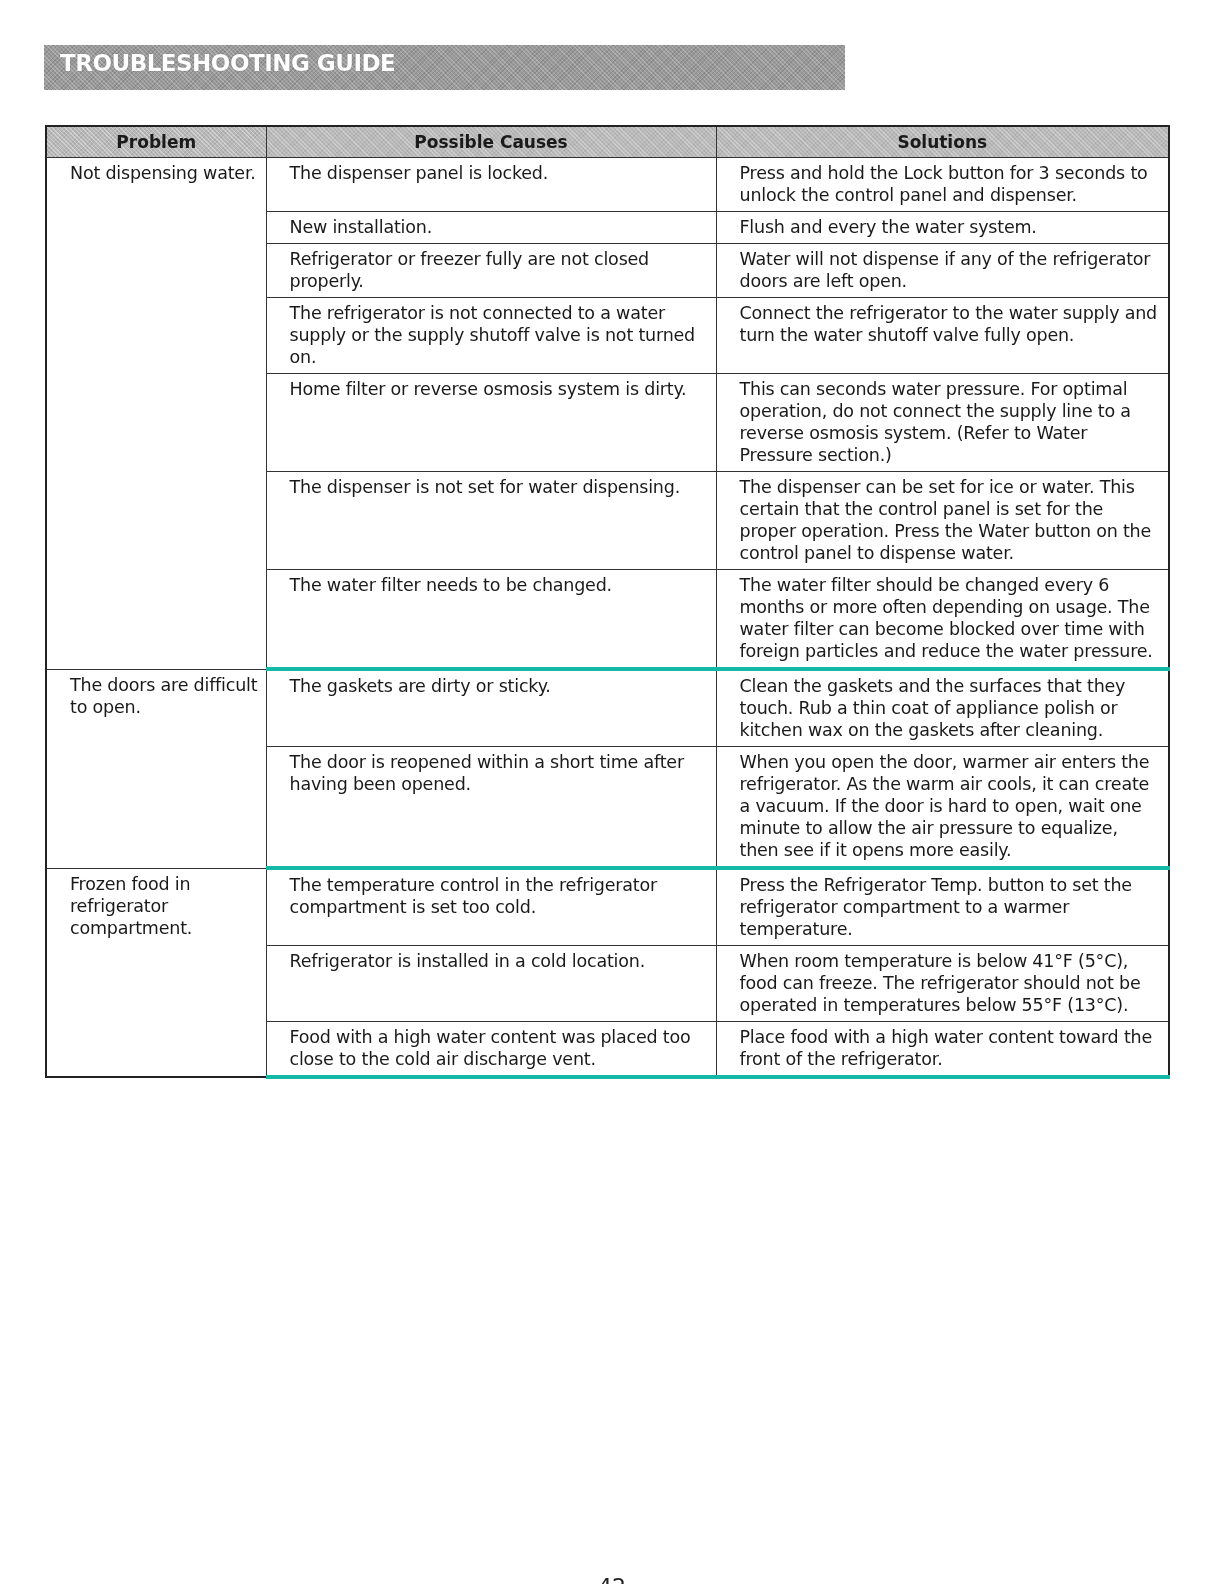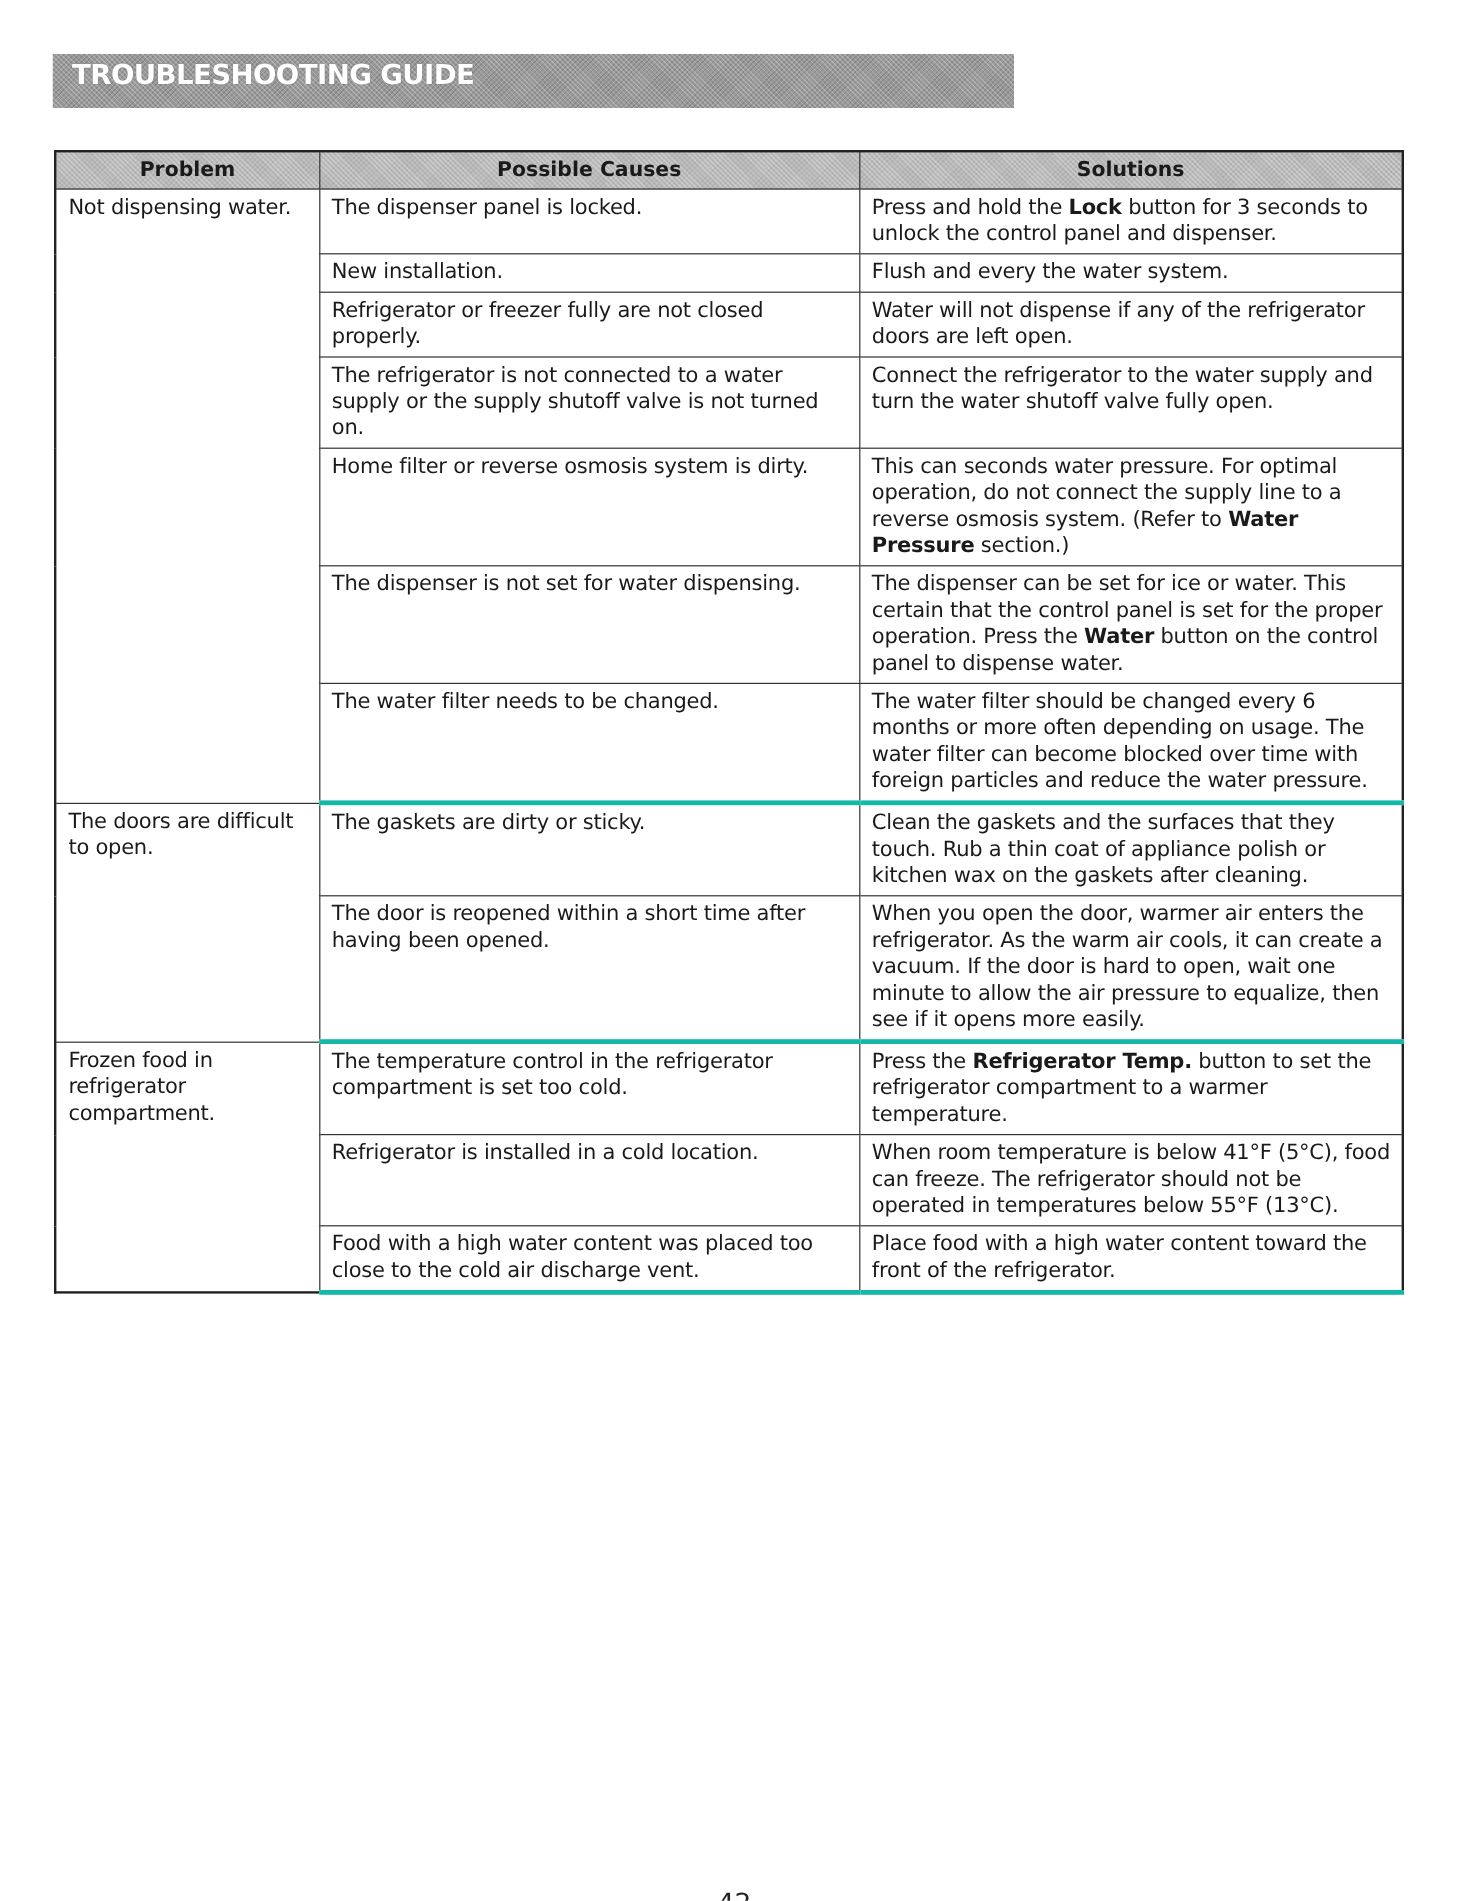--- a/index.html
+++ b/index.html
@@ -24,26 +24,26 @@
   table.guide col.c2 { width: 450px; }
   table.guide col.c3 { width: 453px; }
   table.guide th {
     height: 30px; padding: 0; font-size: 17px; font-weight: bold; color: #1a1a1a;
     background-color: #b8b8b8;
     background-image: repeating-linear-gradient(45deg, rgba(255,255,255,0.35) 0 1px, rgba(0,0,0,0) 1px 3px),
                       repeating-linear-gradient(-45deg, rgba(0,0,0,0.08) 0 1px, rgba(0,0,0,0) 1px 3px);
     border: 1.5px solid #333; text-align: center; vertical-align: middle;
   }
   table.guide td {
-    font-size: 17.5px; line-height: 22px; padding: 4px 8px 5px 10px;
+    font-size: 17.5px; line-height: 22px; padding: 4px 8px 5px 23px;
     vertical-align: top; border: 1.5px solid #333; letter-spacing: -0.2px;
   }
   td.problem { border-bottom: 2px solid #222; }
   tr.group-end td { border-bottom: 4px solid #14b8a6; }
-  .em { font-weight: bold; }
+  .em { font-weight: normal; }
   .page-number {
     position: absolute; left: 0; width: 1224px; top: 1530px; text-align: center;
     font-size: 22px; color: #222; margin-top: 44px;
   }
 </style>
 </head>
 <body>
 
 <div class="banner">
   <div class="banner-title">TROUBLESHOOTING GUIDE</div>

